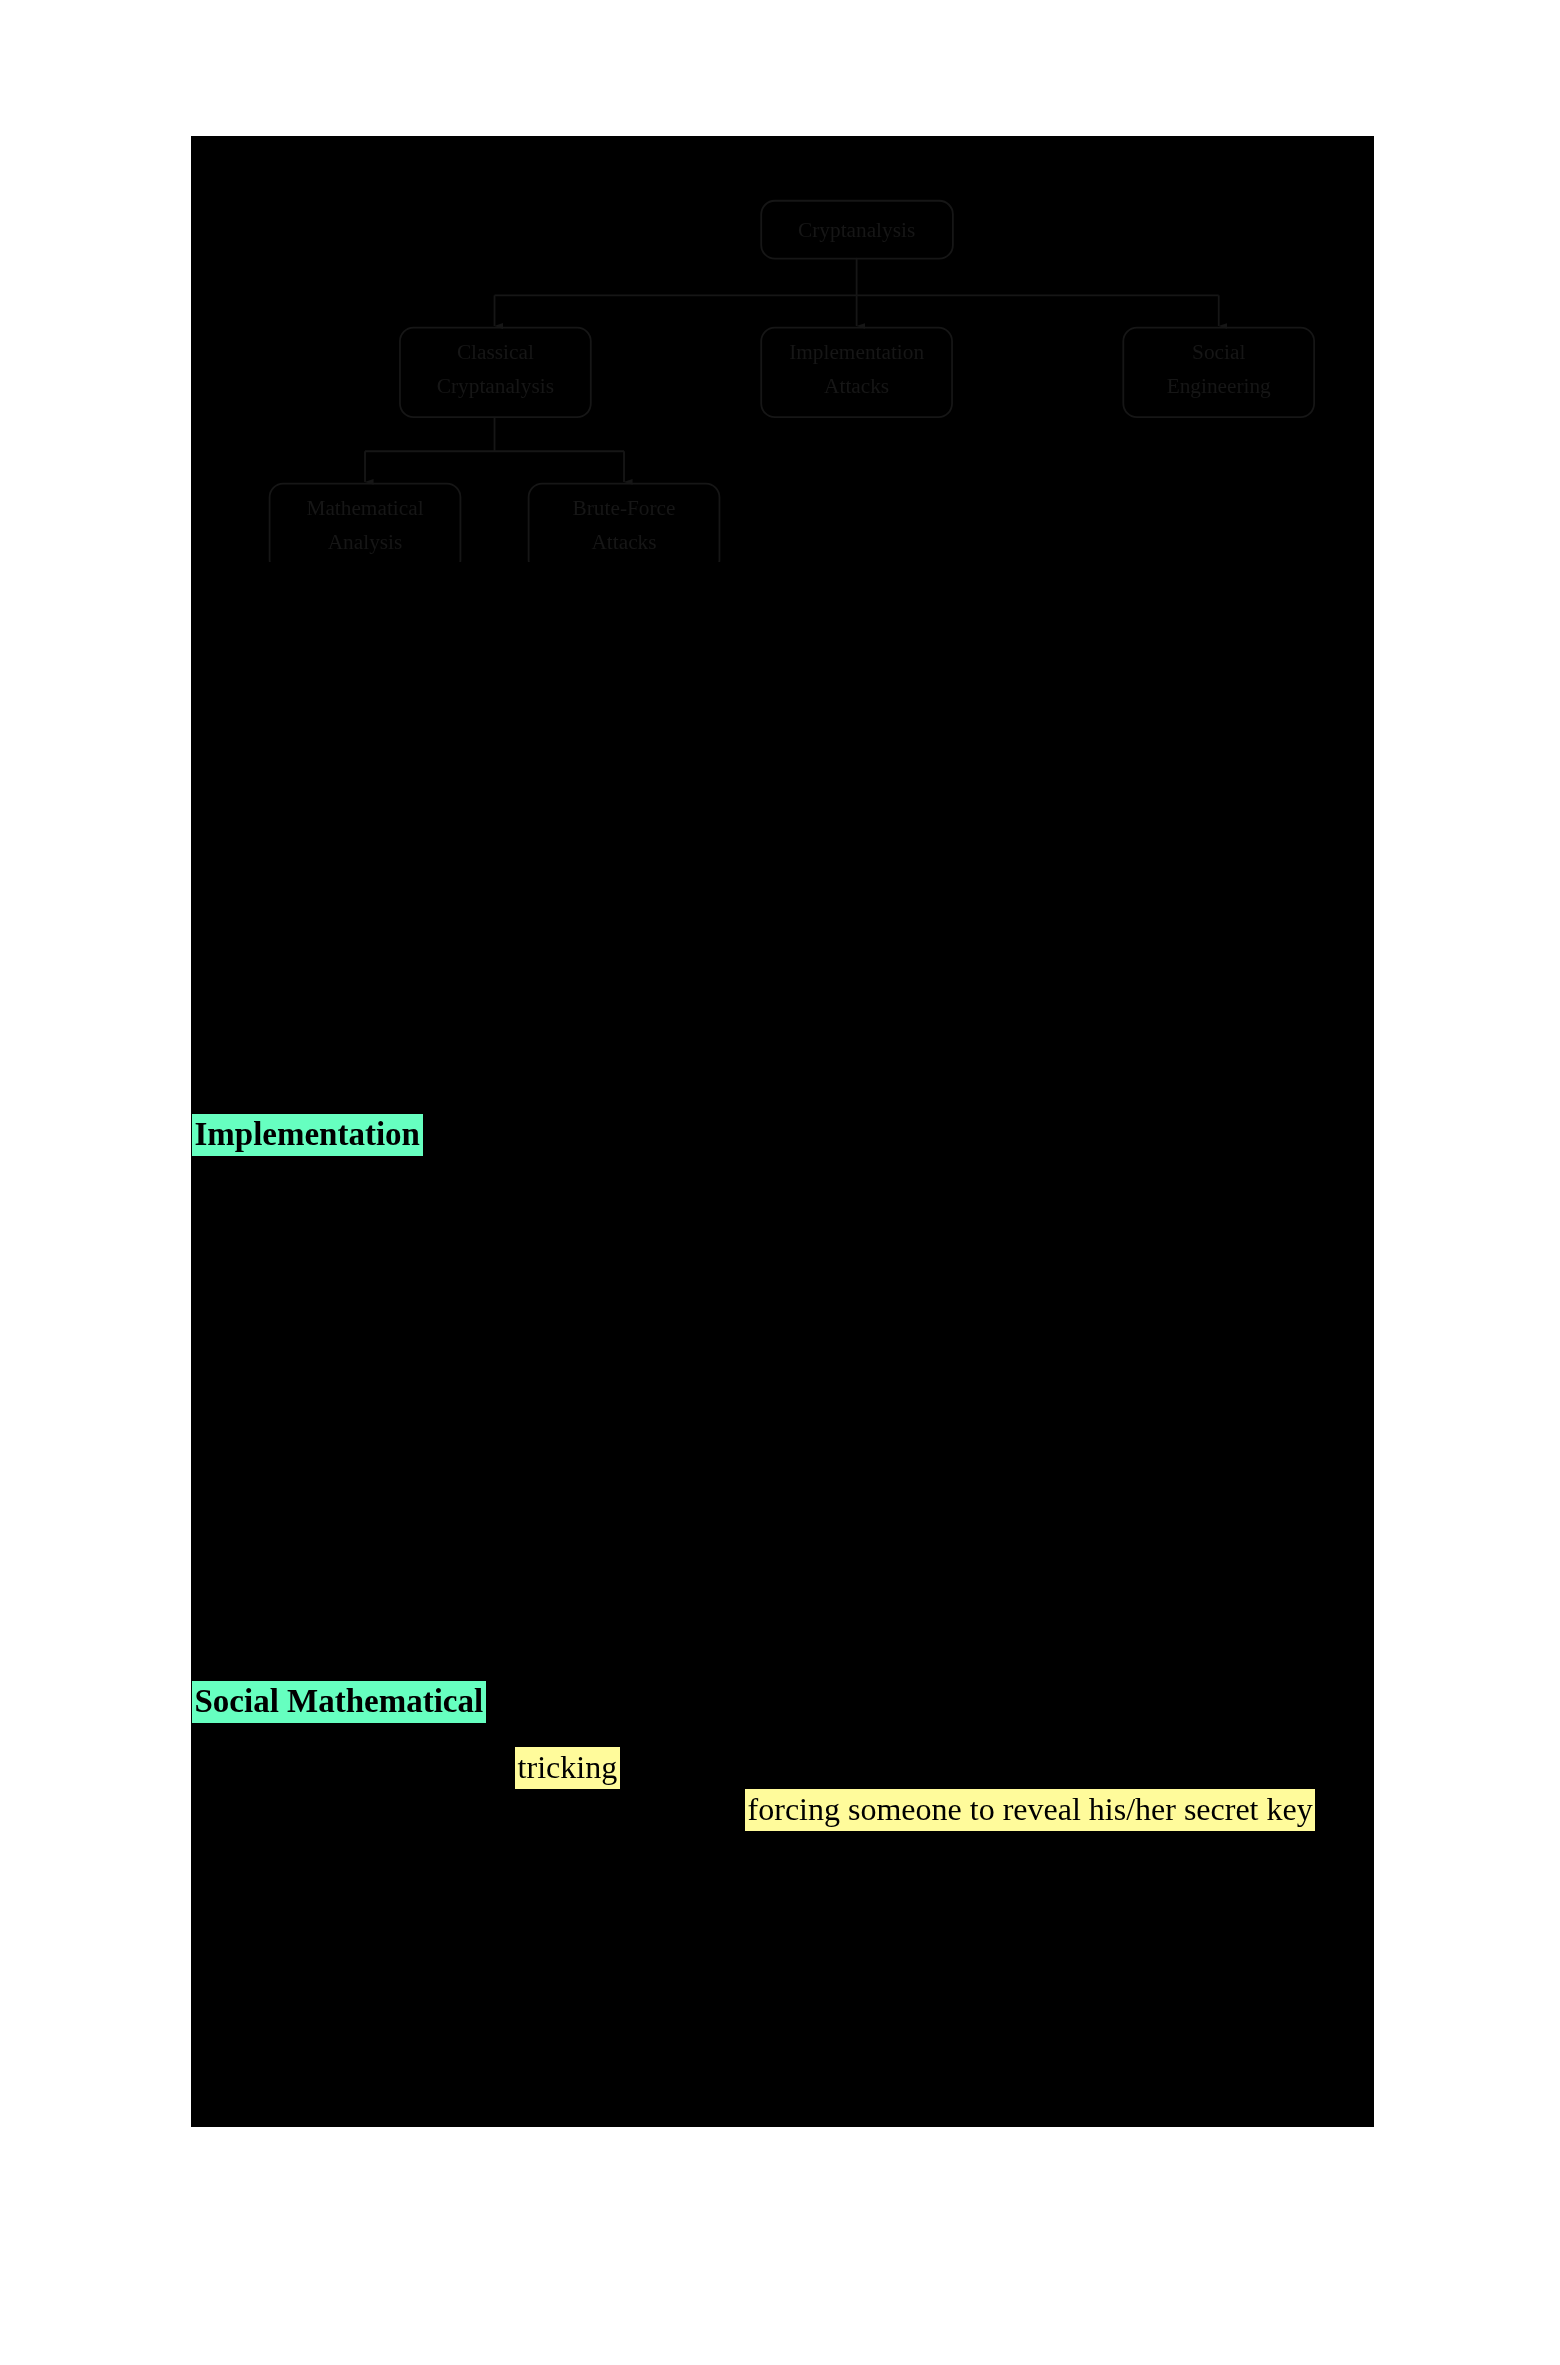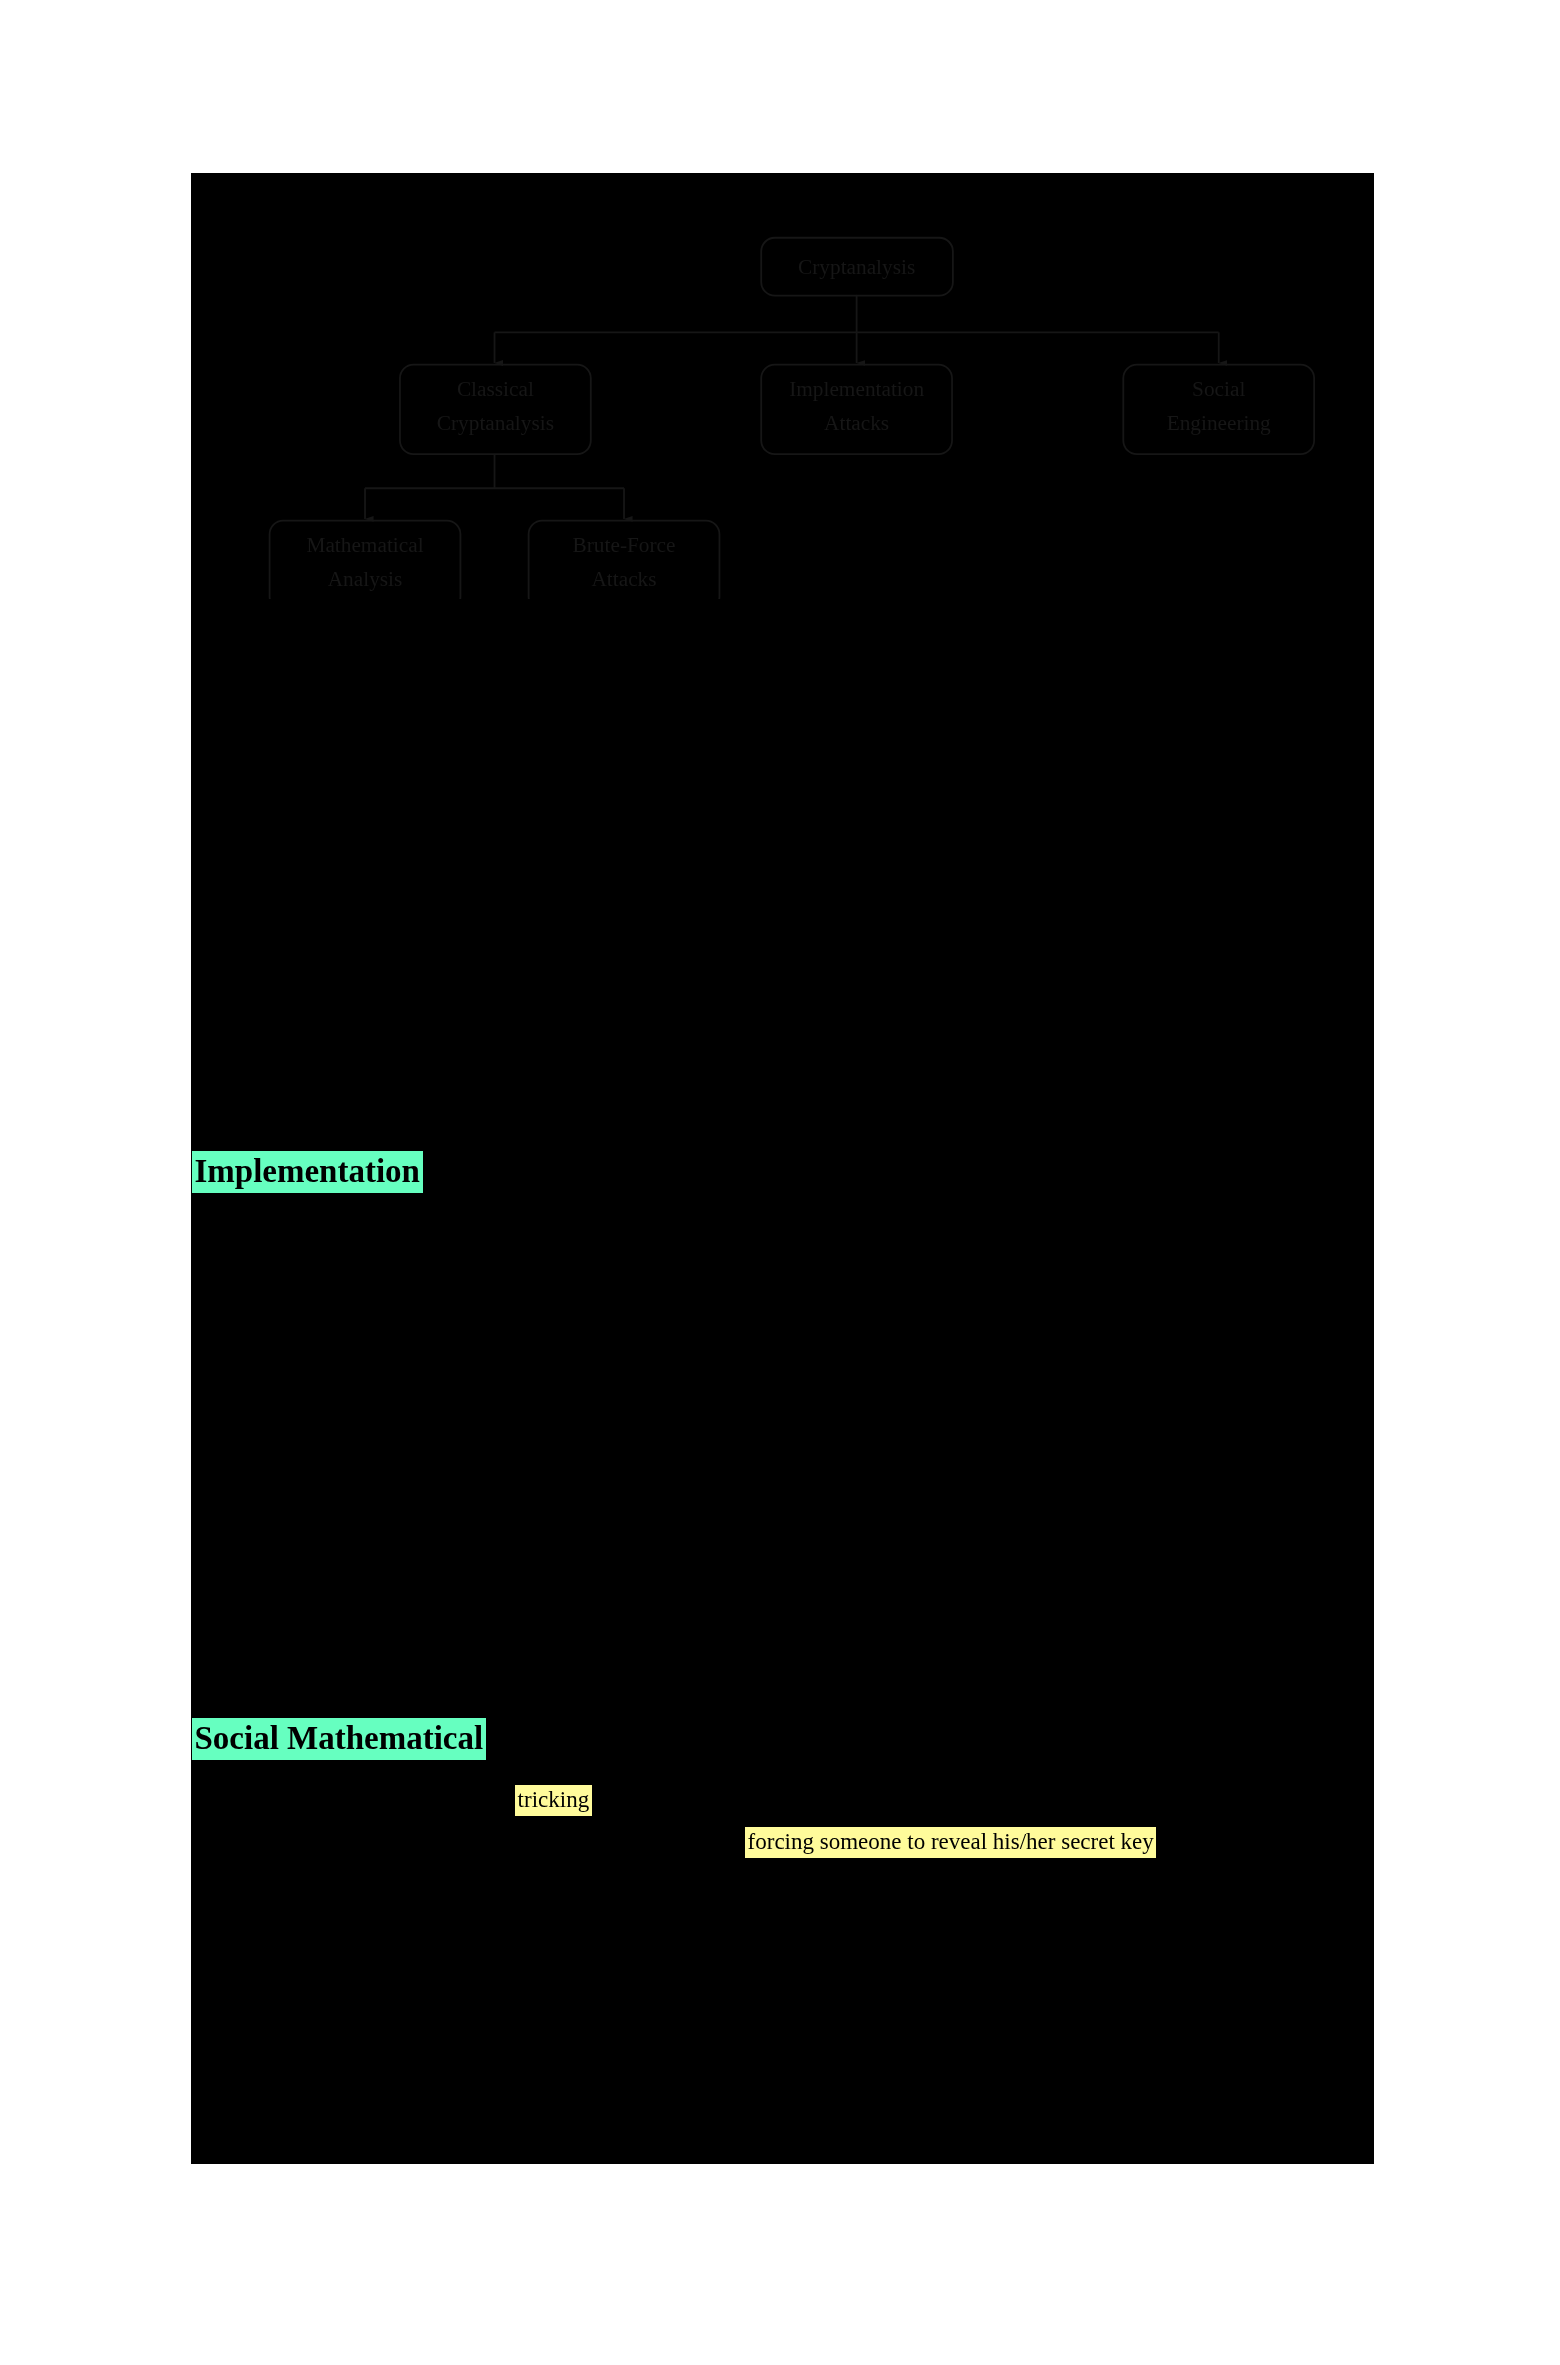--- a/index.html
+++ b/index.html
@@ -18,21 +18,20 @@
 
   
   #page-canvas {
     position: absolute;
     left: 191px;
     top: 136px;
     width: 1183px;
     height: 1991px;
     background: #000000;
     overflow: hidden;
-    margin-top: 37px;
   }
 
   
   #tree-diagram {
     position: absolute;
     left: 0;
     top: 0;
     width: 1183px;
     height: 426px;
   }
@@ -58,21 +57,21 @@
     font-weight: bold;
     font-size: 33px;
     color: #000000;
     background: #66FFC0;
     padding: 1.7px 2.6px 4.3px 2.6px;
   }
 
   .hl-body {
     font-family: "Liberation Serif", "DejaVu Serif", serif;
     font-weight: normal;
-    font-size: 23px;
+    font-size: 32px;
     color: #000000;
     background: #FFFB9B;
     padding: 1.7px 2.6px 4.3px 2.6px;
   }
 
   .hl-body.condensed {
     transform: scaleX(0.97);
     transform-origin: left center;
   }
 

